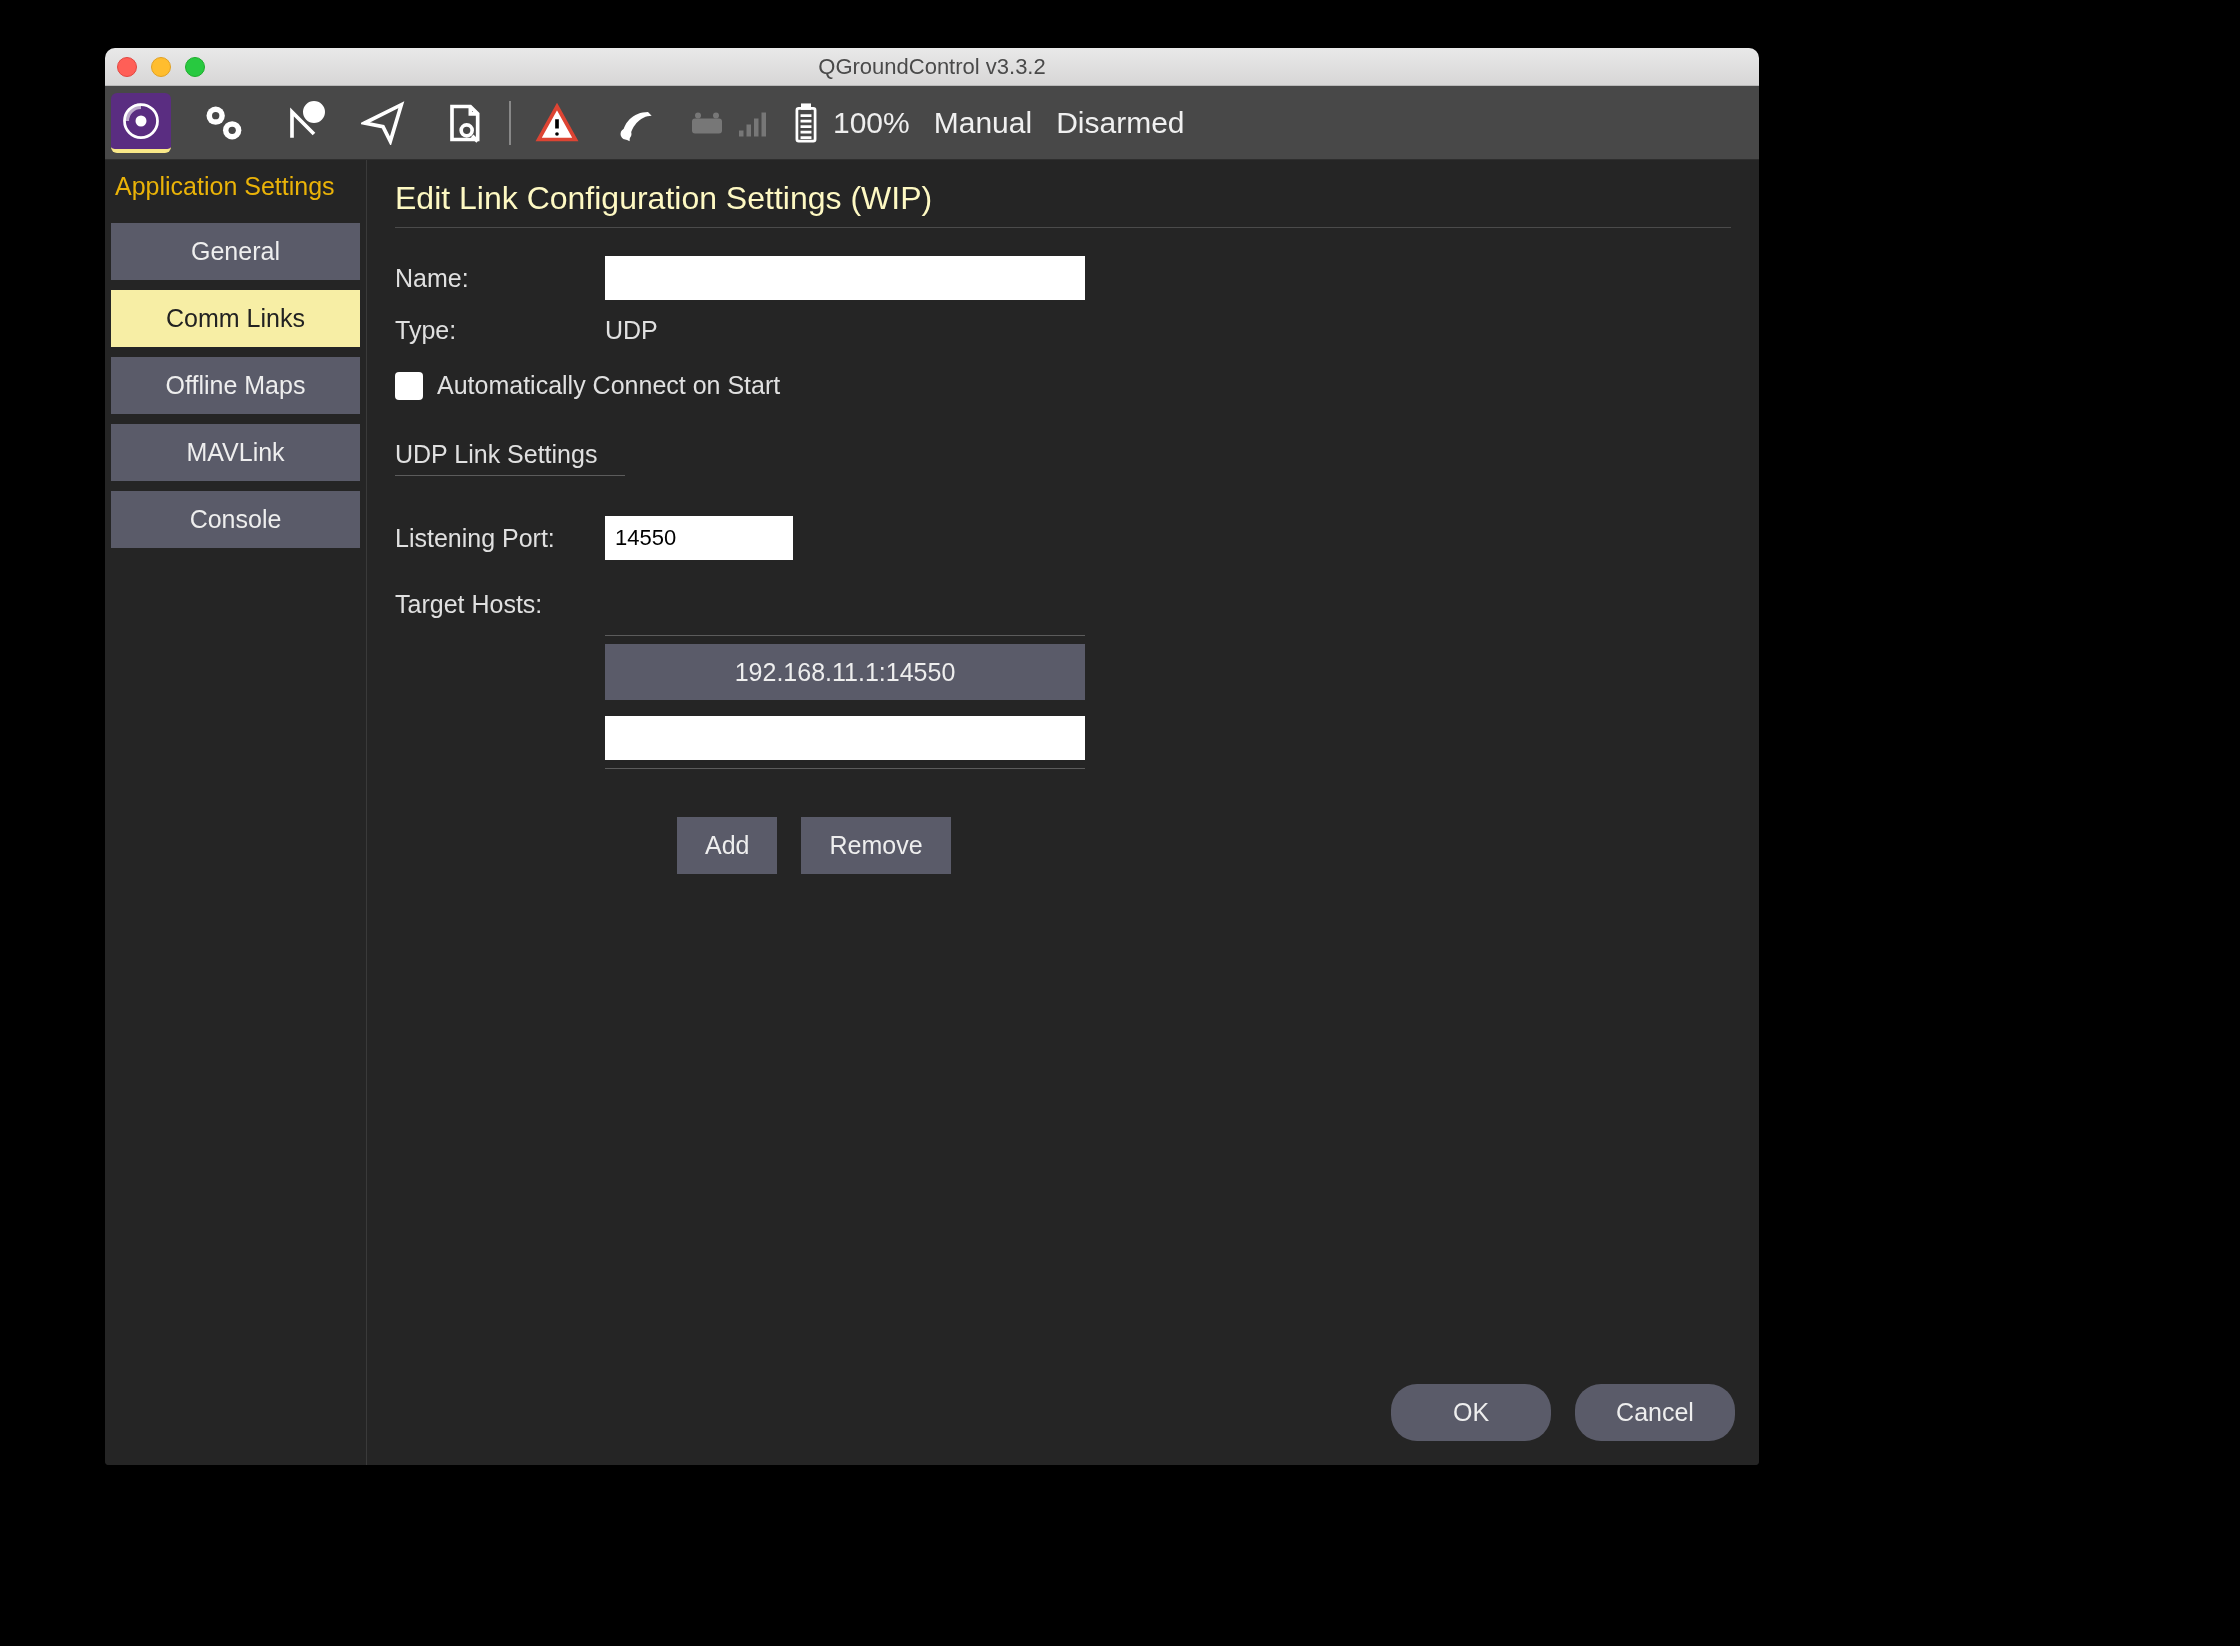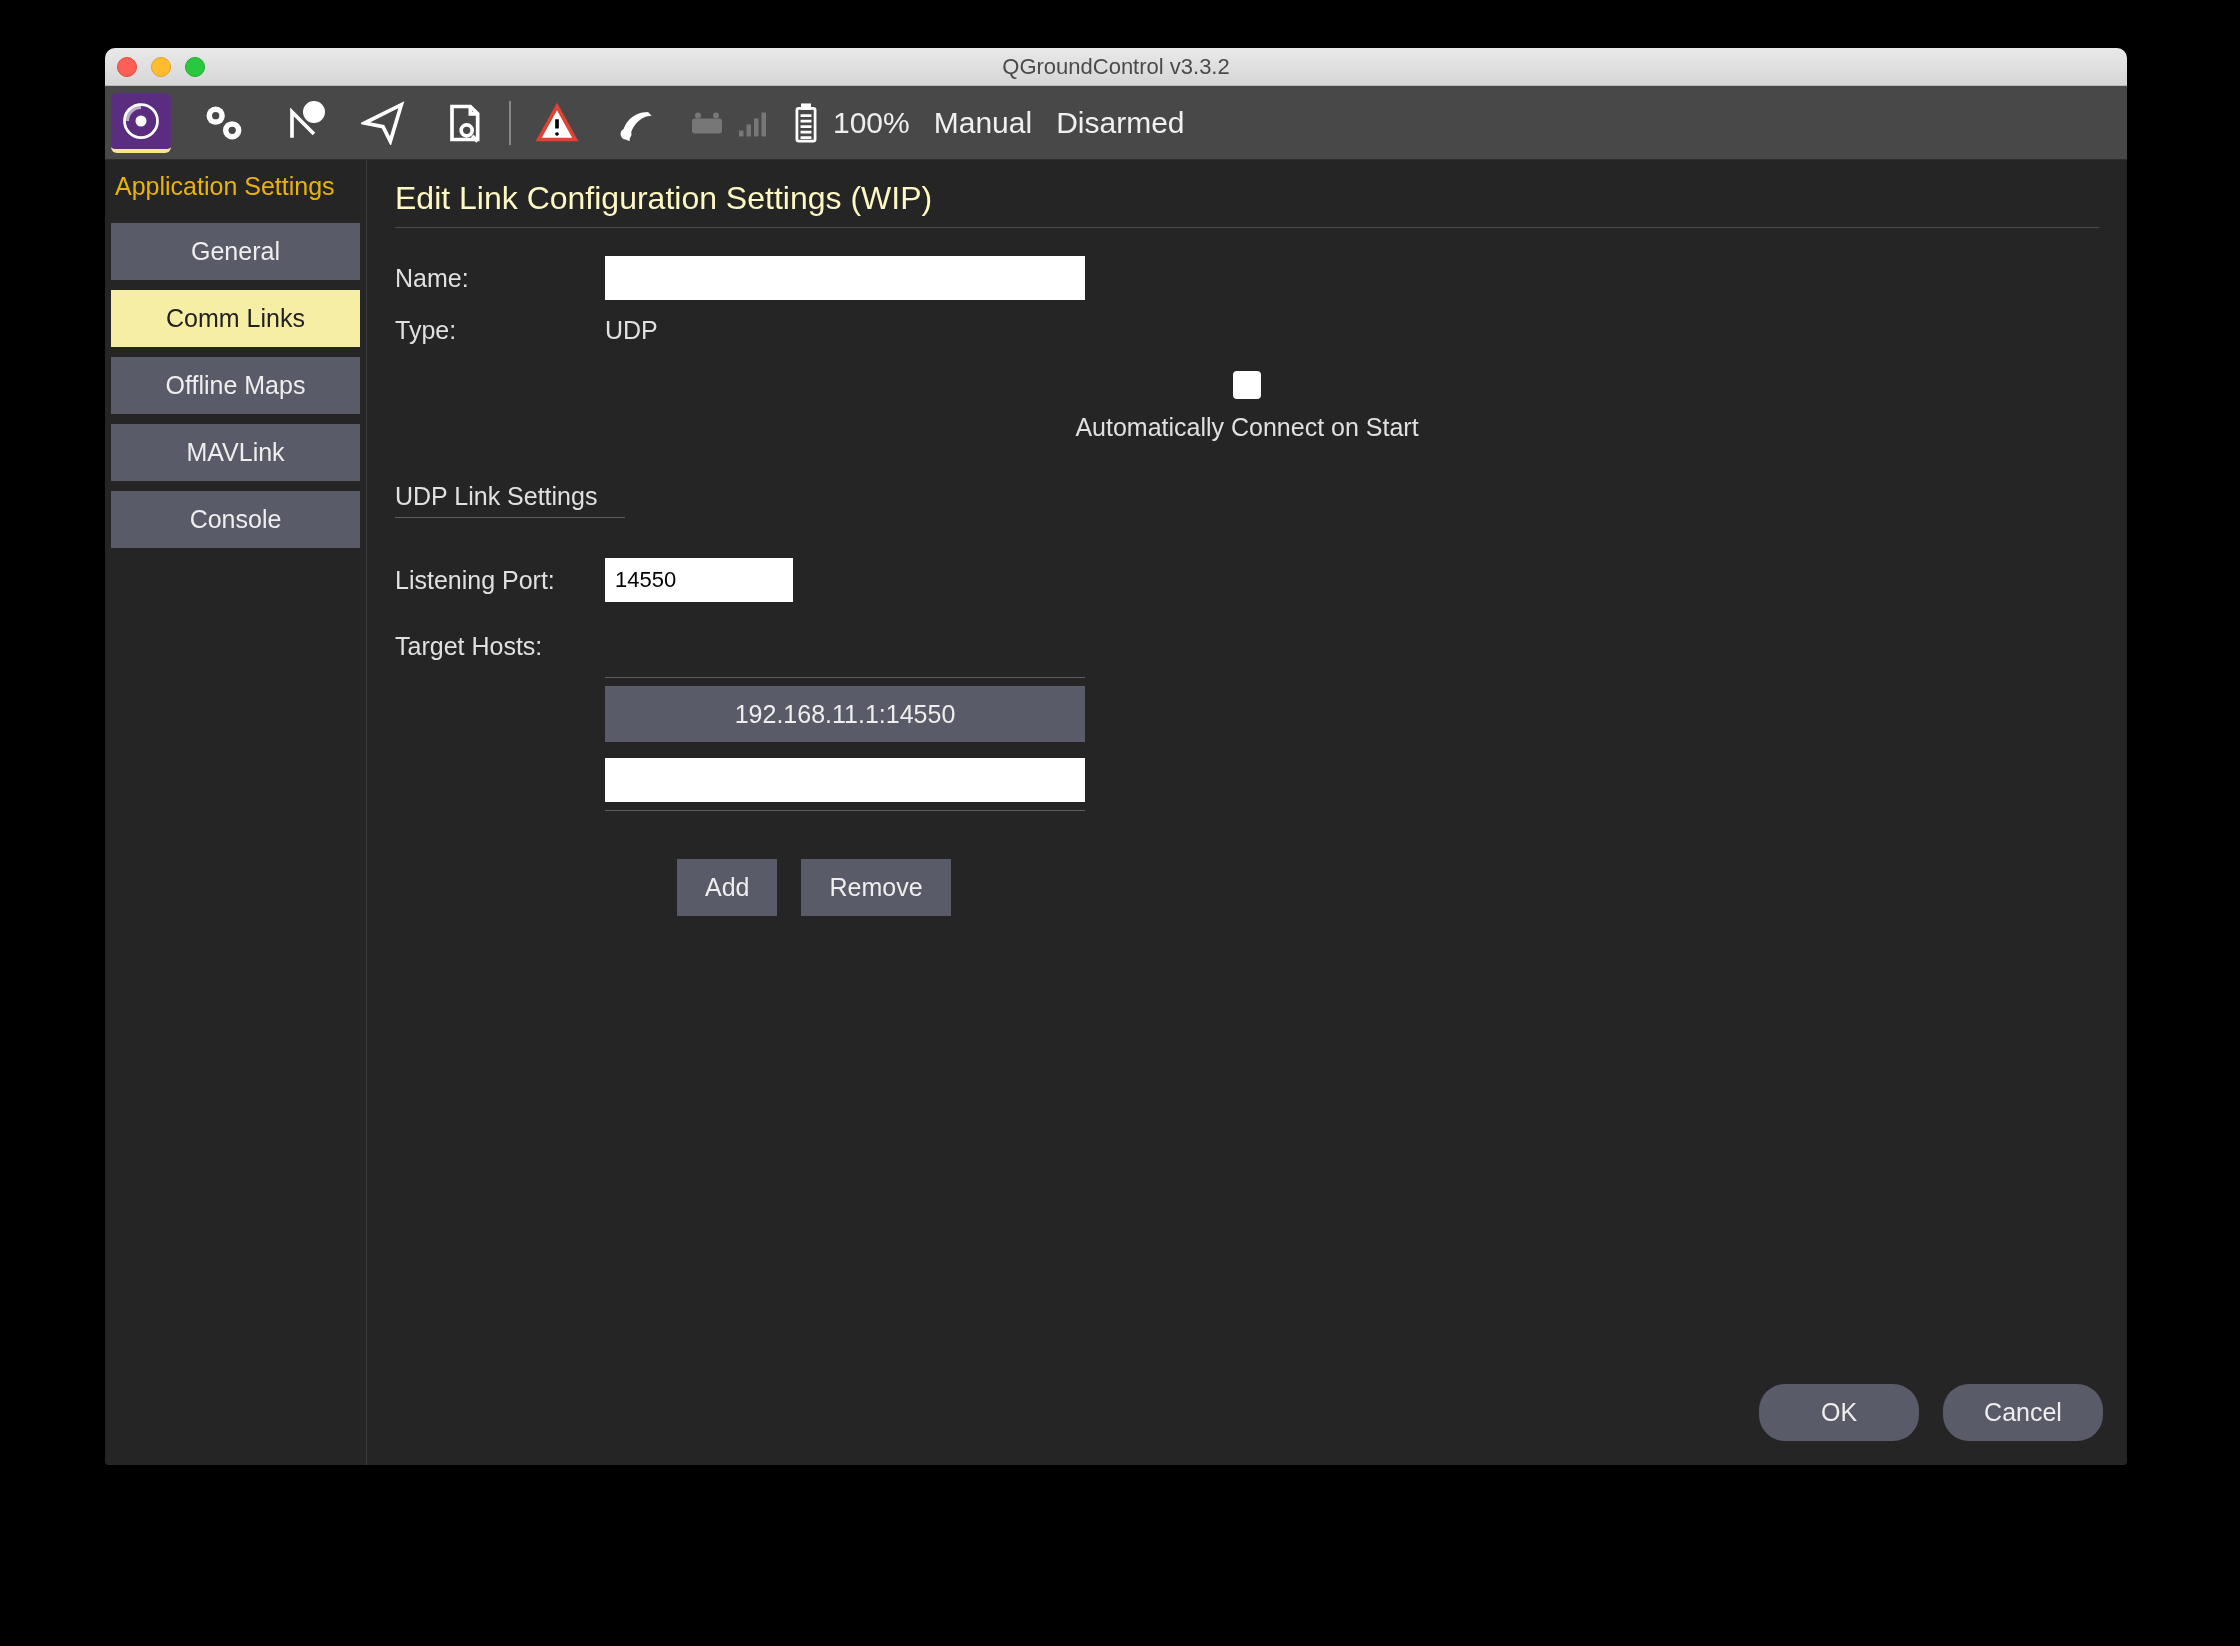--- a/index.html
+++ b/index.html
@@ -9,21 +9,21 @@
     font-size: 17px;
     color: #e8e8e8;
     width: 2240px;
     height: 1646px;
     position: relative;
   }
   .window {
     position: absolute;
     left: 105px;
     top: 48px;
-    width: 2022px;
+    width: 1654px;
     height: 1417px;
     background: #222;
     border-radius: 10px 10px 4px 4px;
     overflow: hidden;
     box-shadow: 0 20px 60px rgba(0,0,0,0.6);
   }
   .titlebar {
     height: 38px;
     background: linear-gradient(#e9e9e9, #d7d6d6);
     display: flex;
@@ -103,21 +103,21 @@
   .page-title { font-size: 32px; color: #fef9c3; font-weight: 400; margin-bottom: 10px; }
   .hr { height: 1px; background: #4b4b4b; margin-bottom: 28px; }
   .form-row { display: flex; align-items: center; margin-bottom: 16px; }
   .label { width: 210px; font-size: 25px; color: #e0e0e0; }
   .txt-input {
     background: #fff; border: none; height: 44px; width: 480px;
     font-size: 22px; padding: 0 10px; color: #000;
   }
   .txt-input.narrow { width: 188px; }
   .type-val { font-size: 25px; color: #e0e0e0; }
-  .check-row { display: flex; align-items: center; gap: 14px; margin: 26px 0 40px; flex-direction: column; }
+  .check-row { display: flex; align-items: center; gap: 14px; margin: 26px 0 40px; }
   .checkbox { width: 28px; height: 28px; background: #fff; border-radius: 4px; }
   .check-label { font-size: 25px; color: #e0e0e0; }
   .section-title { font-size: 25px; color: #e0e0e0; margin-bottom: 6px; }
   .section-uline { height: 1px; background: #5c5c5c; width: 230px; margin-bottom: 40px; }
 
   .hosts-block { margin-left: 210px; margin-top: 4px; }
   .hosts-rule { height: 1px; background: #5c5c5c; width: 480px; }
   .host-item {
     background: #5a5b69; color: #eee; text-align: center;
     height: 56px; line-height: 56px; width: 480px; font-size: 25px;

